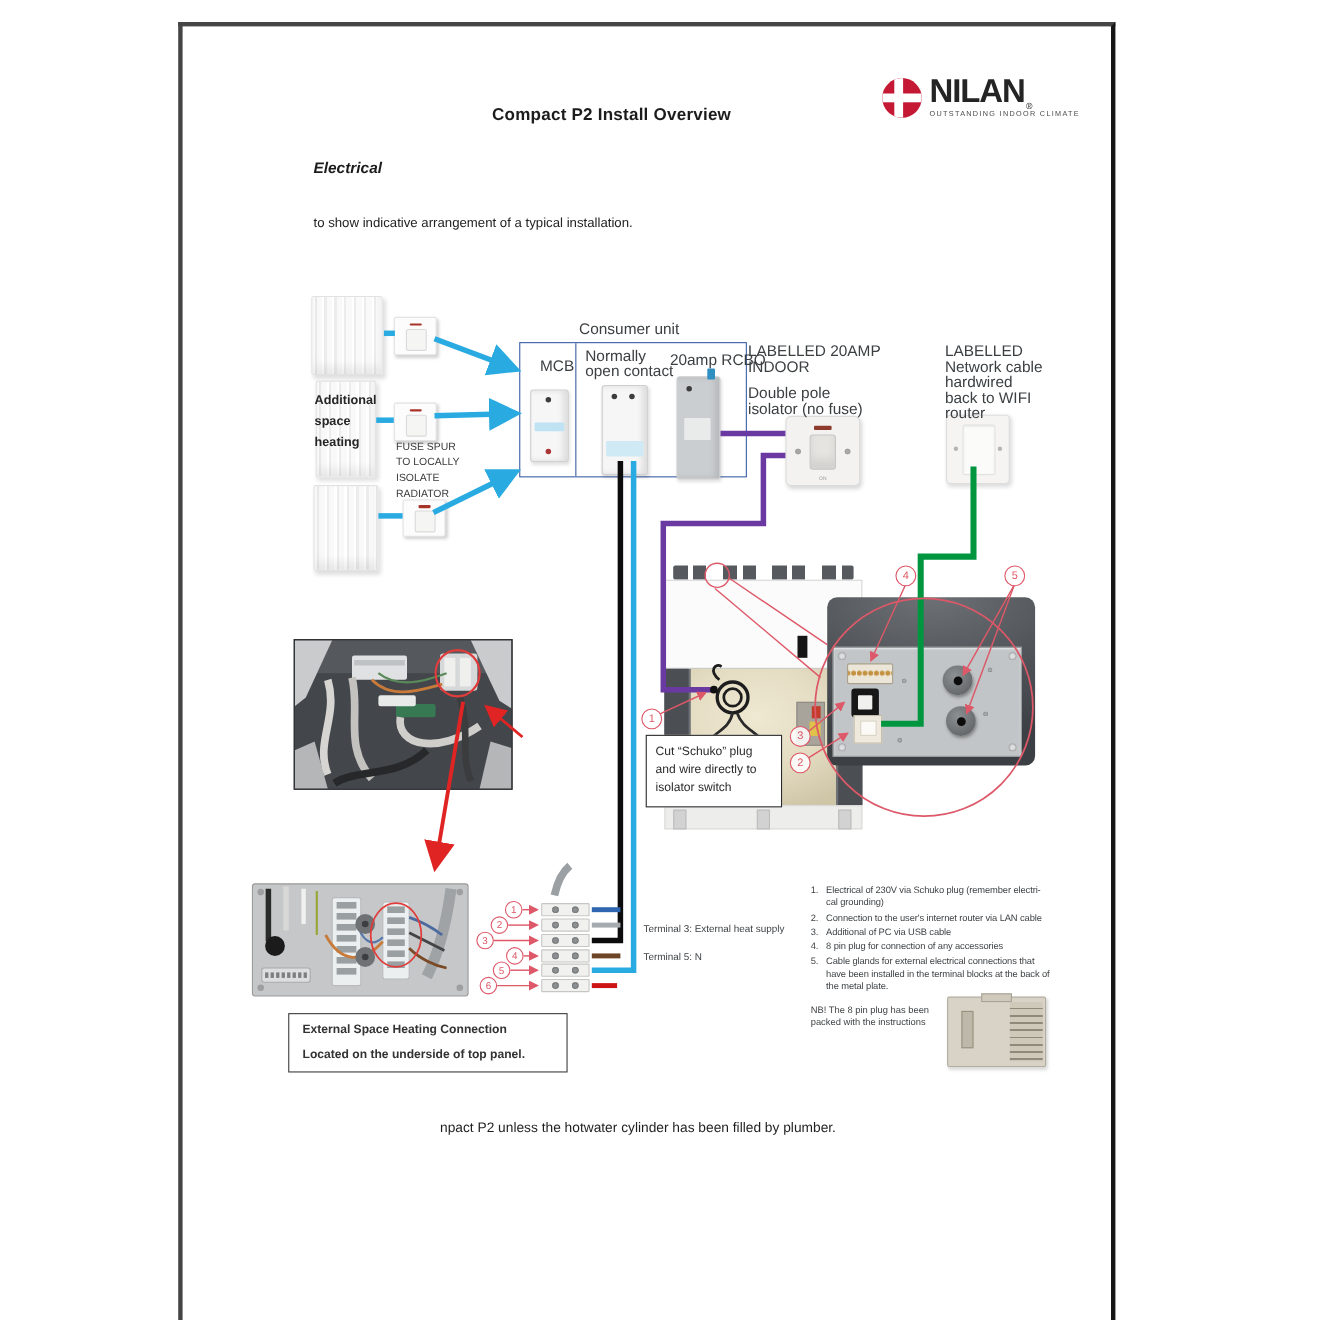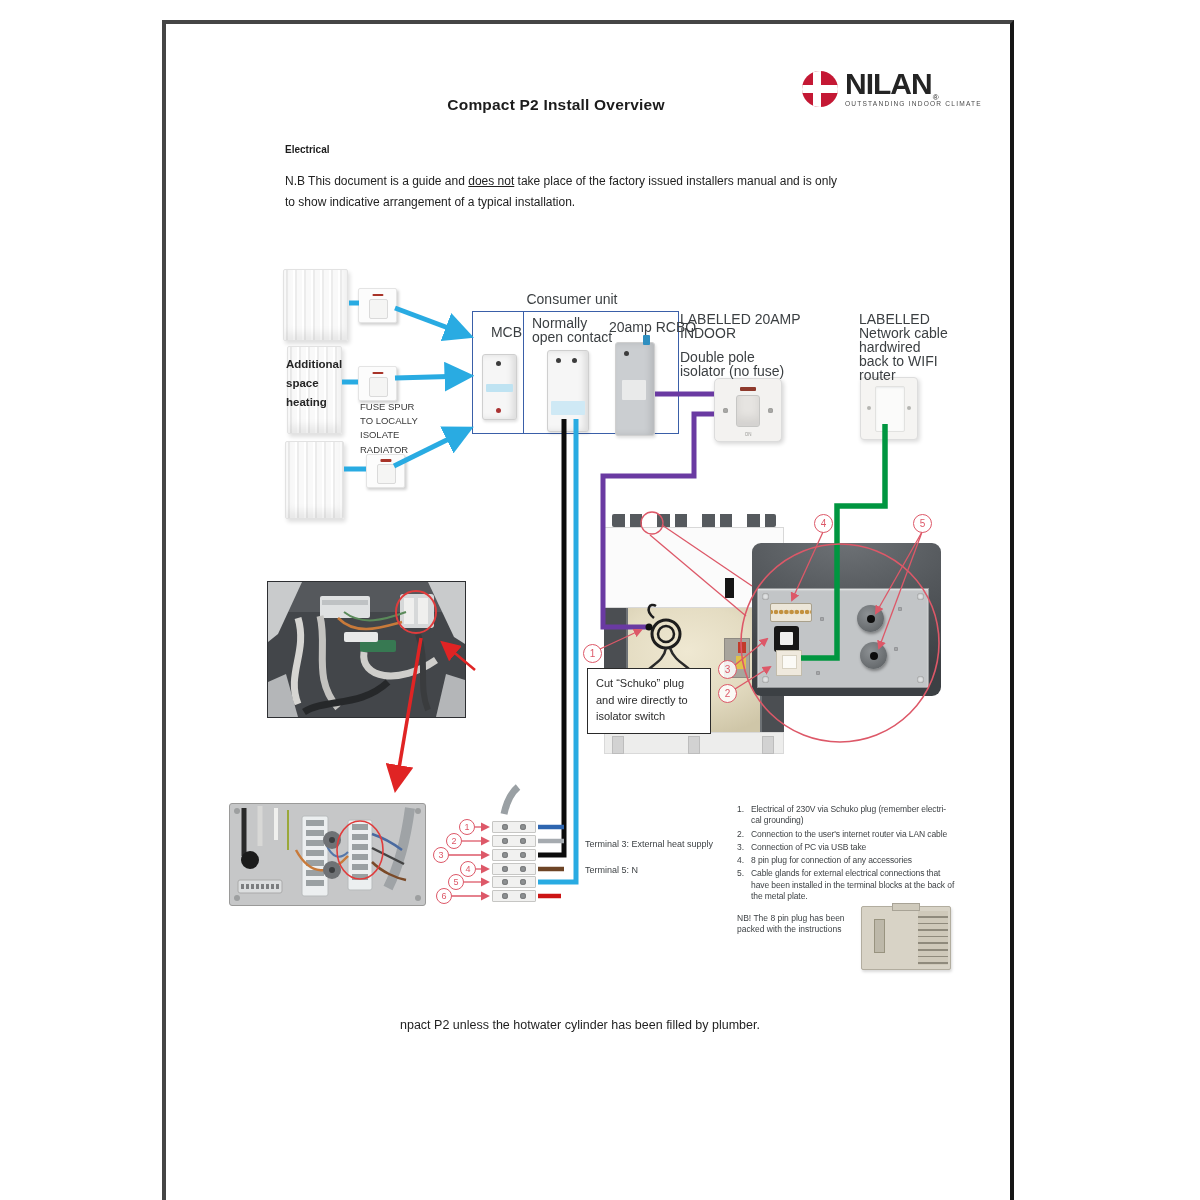--- a/index.html
+++ b/index.html
@@ -4,21 +4,21 @@
 <style>
   html,body{margin:0;padding:0;background:#fff;}
   body{font-family:"Liberation Sans",sans-serif;-webkit-font-smoothing:antialiased;}
   .stage{position:relative;width:1200px;height:1200px;background:#fff;overflow:hidden;}
   .page{position:absolute;left:162px;top:20px;width:852px;height:1186px;background:#fff;
         border-top:4px solid #454545;border-left:4px solid #454545;
         border-right:4px solid #161616;border-bottom:5px solid #111;box-sizing:border-box;}
   .abs{position:absolute;}
   .t{position:absolute;color:#2b2b2b;white-space:pre-line;z-index:4;}
   .title{font-size:15.5px;font-weight:bold;letter-spacing:.2px;color:#1c1c1c;text-align:center;}
-  .h2{font-size:10px;font-weight:bold;color:#1c1c1c;}
+  .h2{font-size:14px;font-weight:bold;color:#1c1c1c;font-style:italic;}
   .body{font-size:12px;color:#222;}
   .small{font-size:14px;color:#3b3f42;line-height:14px;}
   .tiny{font-size:9.5px;color:#3a3a3a;line-height:14.2px;}
   
   .logo{position:absolute;left:636px;top:46px;display:flex;align-items:center;gap:7px;z-index:4;}
   .logo-ball{position:relative;width:36px;height:36px;border-radius:50%;overflow:hidden;}
   .logo-ball .h{position:absolute;left:0;top:14px;width:36px;height:8px;background:#fff;}
   .logo-ball .v{position:absolute;left:11px;top:0;width:8px;height:36px;background:#fff;}
   .brand{font-size:30px;font-weight:bold;letter-spacing:-1px;color:#242424;line-height:28px;}
   .reg{font-size:8px;position:relative;top:6px;left:1px;color:#242424;}
@@ -130,21 +130,20 @@
         <div class="h"></div>
           <div class="v"></div>
       </div>
       <div>
         <span class="brand">NILAN</span><span class="reg">®</span>
         <div class="tagline">OUTSTANDING INDOOR CLIMATE</div>
       </div>
     </div>
 
     <div class="t h2 abs" style="left:119px;top:120px;">Electrical</div>
-    <div class="t body abs" style="left:119px;top:150px;width:640px;"><span>N.B This document is a guide and </span><span style="text-decoration:underline;">does not</span><span> take place of the factory issued installers manual and is only</span></div>
     <div class="t body abs" style="left:119px;top:171px;">to show indicative arrangement of a typical installation.</div>
 
     <div class="rad" style="left:117px;top:245px;width:63px;height:70px;"></div>
     <div class="rad" style="left:121px;top:322px;width:53px;height:86px;"></div>
     <div class="rad" style="left:119px;top:417px;width:57px;height:76px;"></div>
     <div class="t abs" style="left:120px;top:331px;font-size:11.5px;font-weight:600;line-height:19px;color:#262626;">Additional
 space
 heating</div>
     <div class="spur" style="left:192px;top:264px;width:37px;height:33px;">
         <div class="led"></div>
@@ -363,34 +362,38 @@
         <i style="left:9px;"></i>
         <i style="left:27px;"></i>
       </div>
     <div class="trow" style="top:866px;">
         <i style="left:9px;"></i>
         <i style="left:27px;"></i>
       </div>
     <div class="t abs" style="left:419px;top:815px;font-size:9px;color:#3f4346;">Terminal 3: External heat supply</div>
     <div class="t abs" style="left:419px;top:841px;font-size:9px;color:#3f4346;">Terminal 5: N</div>
 
+    <div class="notebox" style="left:96px;top:897px;width:252px;height:52px;border-color:#3c3c3c;">
+      <div class="t abs" style="left:12px;top:8px;font-size:11px;font-weight:600;color:#333;">External Space Heating Connection</div>
+      <div class="t abs" style="left:12px;top:31px;font-size:11px;font-weight:600;color:#333;">Located on the underside of top panel.</div>
+    </div>
 
     <div class="legend">
       <div class="li">
           <span class="num">1.</span>
           <span class="txt">Electrical of 230V via Schuko plug (remember electri-
 cal grounding)</span>
         </div>
       <div class="li">
           <span class="num">2.</span>
           <span class="txt">Connection to the user's internet router via LAN cable</span>
         </div>
       <div class="li">
           <span class="num">3.</span>
-          <span class="txt">Connection of PC via USB take</span>
+          <span class="txt">Additional of PC via USB cable</span>
         </div>
       <div class="li">
           <span class="num">4.</span>
           <span class="txt">8 pin plug for connection of any accessories</span>
         </div>
       <div class="li">
           <span class="num">5.</span>
           <span class="txt">Cable glands for external electrical connections that
 have been installed in the terminal blocks at the back of
 the metal plate.</span>

